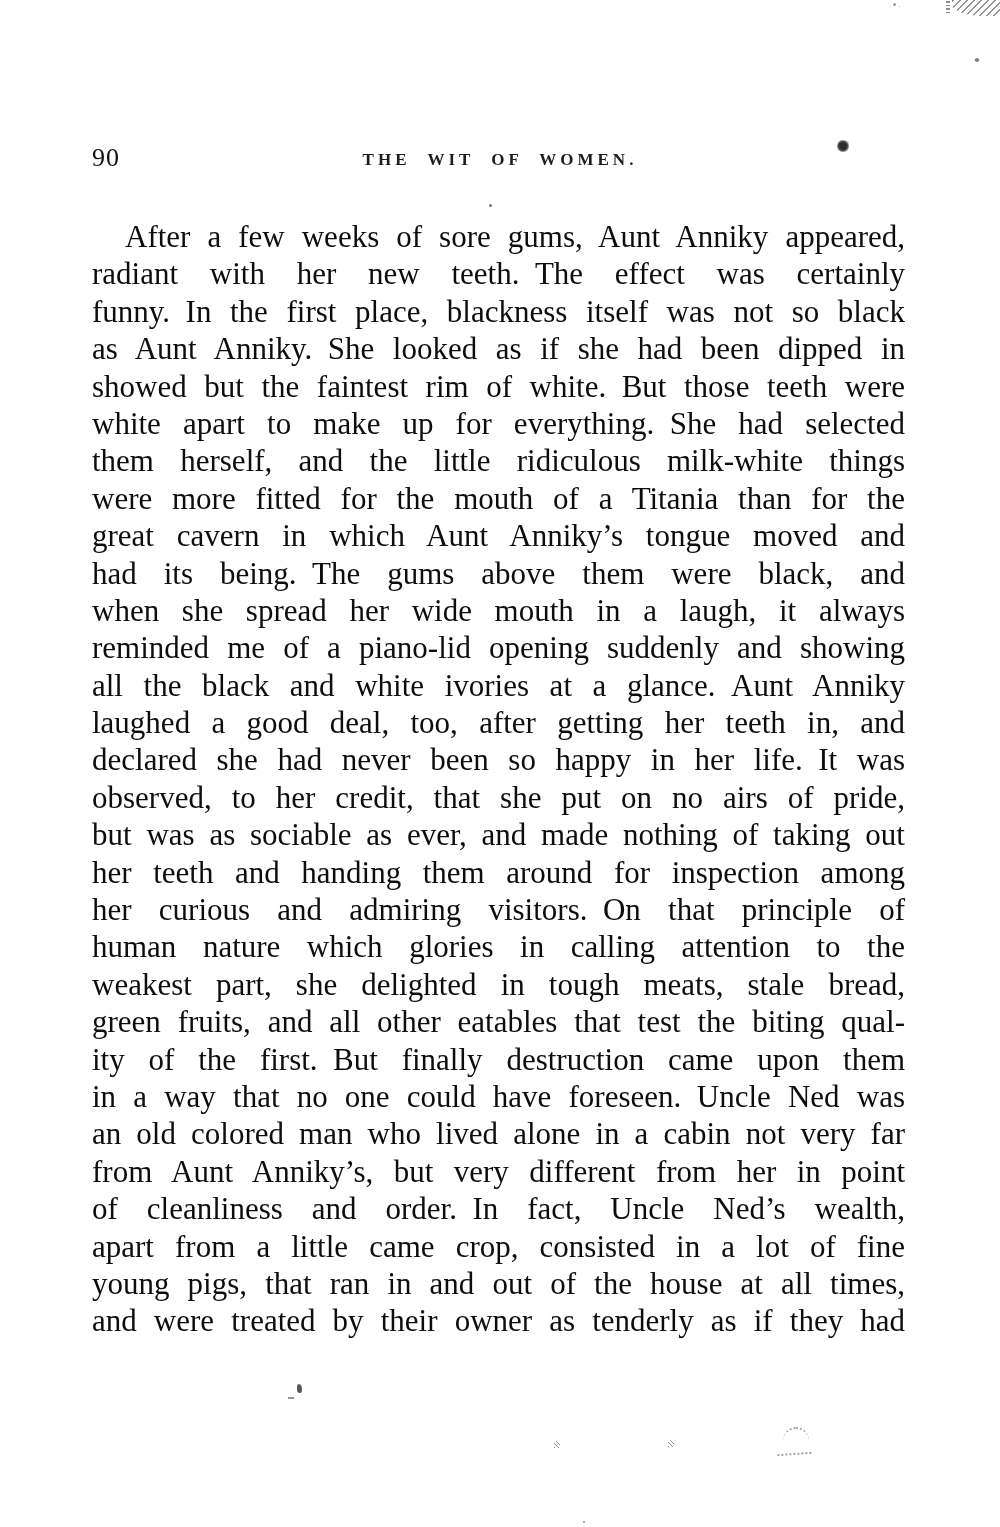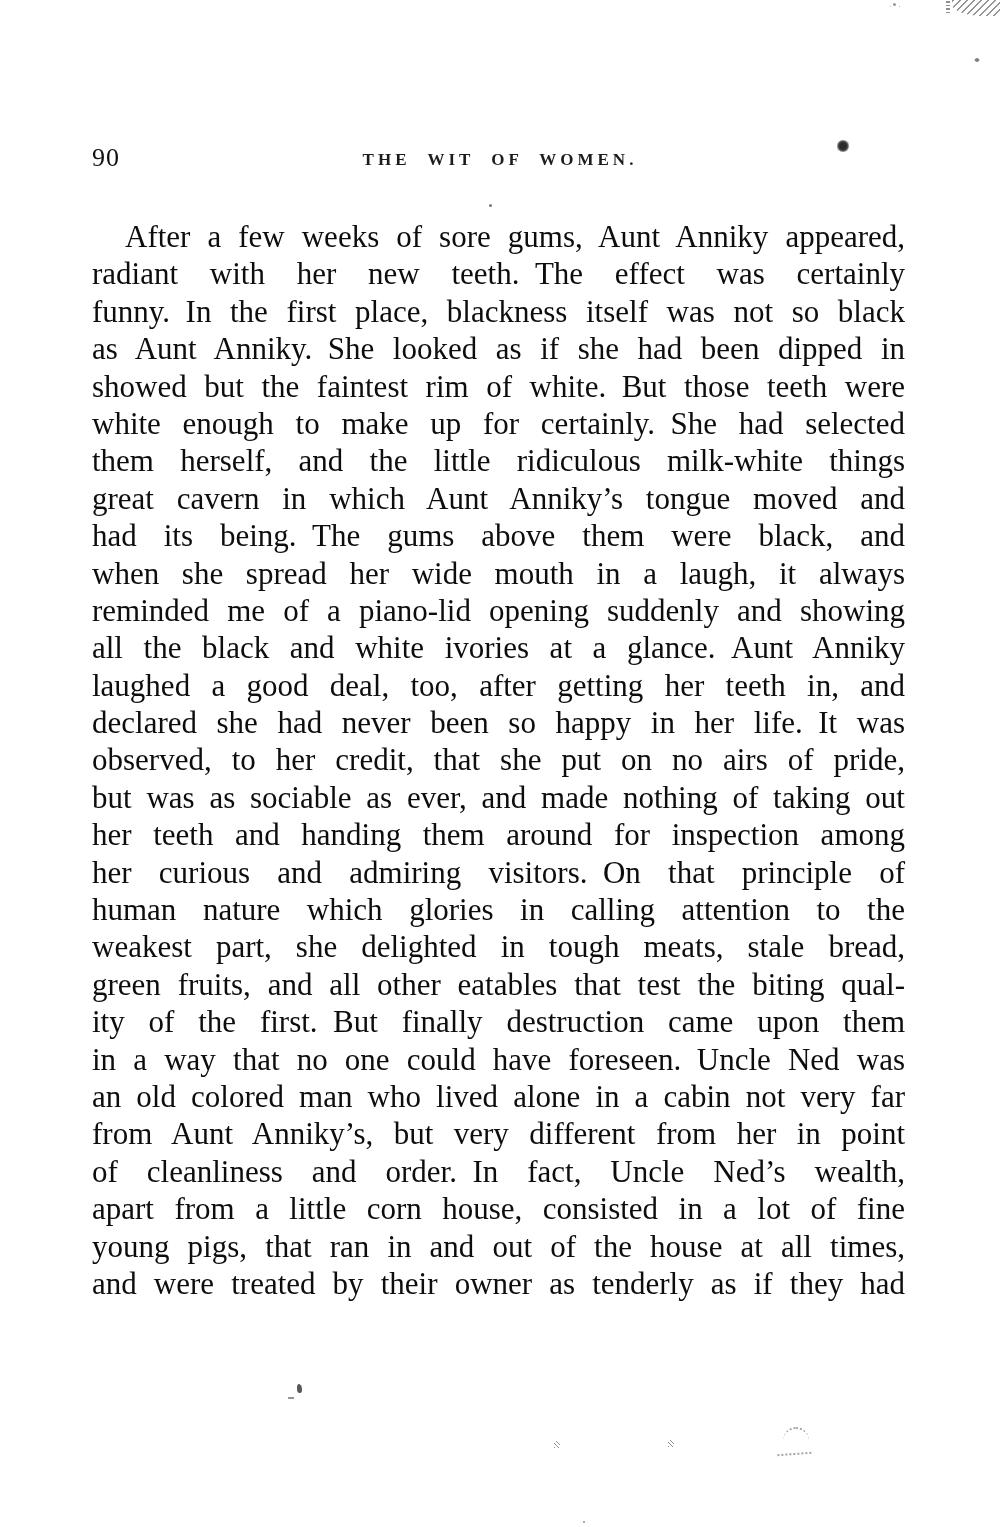--- a/index.html
+++ b/index.html
@@ -139,39 +139,40 @@
   <div class="artifact squiggle-arc"></div>
   <div class="artifact squiggle-ury"></div>
   <div class="artifact dot-bottom-center"></div>
 
   <div class="text-block">
     <div class="line indent">After a few weeks of sore gums, Aunt Anniky appeared,</div>
     <div class="line">radiant with her new teeth. The effect was certainly</div>
     <div class="line">funny. In the first place, blackness itself was not so black</div>
     <div class="line">as Aunt Anniky. She looked as if she had been dipped in</div>
     <div class="line">showed but the faintest rim of white. But those teeth were</div>
-    <div class="line">white enough to make up for certainly. She had selected</div>
+    <div class="line">white apart to make up for everything. She had selected</div>
     <div class="line">them herself, and the little ridiculous milk-white things</div>
+    <div class="line">were more fitted for the mouth of a Titania than for the</div>
     <div class="line">great cavern in which Aunt Anniky’s tongue moved and</div>
     <div class="line">had its being. The gums above them were black, and</div>
     <div class="line">when she spread her wide mouth in a laugh, it always</div>
     <div class="line">reminded me of a piano-lid opening suddenly and showing</div>
     <div class="line">all the black and white ivories at a glance. Aunt Anniky</div>
     <div class="line">laughed a good deal, too, after getting her teeth in, and</div>
     <div class="line">declared she had never been so happy in her life. It was</div>
     <div class="line">observed, to her credit, that she put on no airs of pride,</div>
     <div class="line">but was as sociable as ever, and made nothing of taking out</div>
     <div class="line">her teeth and handing them around for inspection among</div>
     <div class="line">her curious and admiring visitors. On that principle of</div>
     <div class="line">human nature which glories in calling attention to the</div>
     <div class="line">weakest part, she delighted in tough meats, stale bread,</div>
     <div class="line">green fruits, and all other eatables that test the biting qual-</div>
     <div class="line">ity of the first. But finally destruction came upon them</div>
     <div class="line">in a way that no one could have foreseen. Uncle Ned was</div>
     <div class="line">an old colored man who lived alone in a cabin not very far</div>
     <div class="line">from Aunt Anniky’s, but very different from her in point</div>
     <div class="line">of cleanliness and order. In fact, Uncle Ned’s wealth,</div>
-    <div class="line">apart from a little corn house, consisted in a lot of fine</div>
+    <div class="line">apart from a little came crop, consisted in a lot of fine</div>
     <div class="line">young pigs, that ran in and out of the house at all times,</div>
     <div class="line">and were treated by their owner as tenderly as if they had</div>
   </div>
 
 </div>
 
 </body></html>

